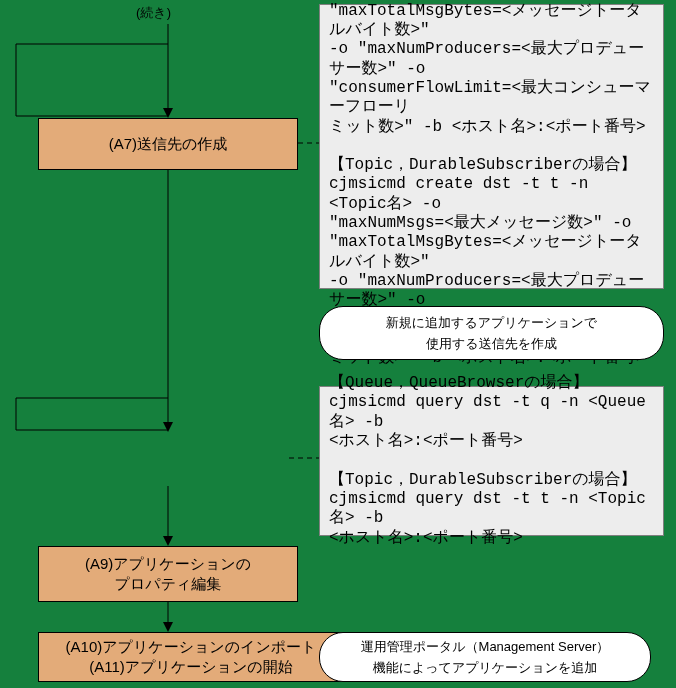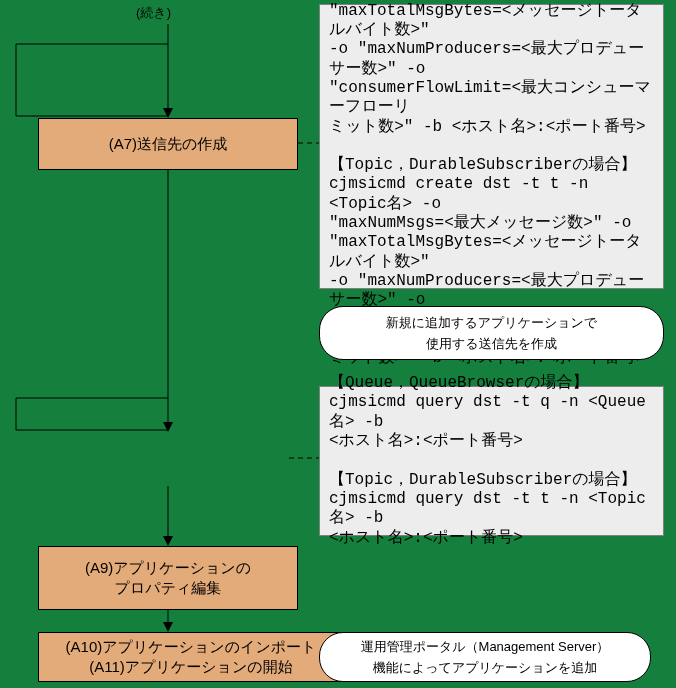--- a/index.html
+++ b/index.html
@@ -96,21 +96,21 @@
 
     <line x1="289" y1="143" x2="319" y2="143" stroke="#000" stroke-width="1" stroke-dasharray="5,4"></line>
     <line x1="289" y1="458" x2="319" y2="458" stroke="#000" stroke-width="1" stroke-dasharray="5,4"></line>
   </svg>
 
   <div class="label-plain" style="left:136px; top:4px;">(続き)</div>
 
   <div class="node proc" style="left:38px; top:118px; width:260px; height:52px;">(A7)送信先の作成</div>
 
 
-  <div class="node proc" style="left:38px; top:546px; width:260px; height:64px;">(A9)アプリケーションの
+  <div class="node proc" style="left:38px; top:546px; width:260px; height:56px;">(A9)アプリケーションの
 プロパティ編集</div>
 
   <div class="node proc" style="left:38px; top:632px; width:306px; height:50px;">(A10)アプリケーションのインポート
 (A11)アプリケーションの開始</div>
 
   <div class="node note" style="left:319px; top:4px; width:345px; height:285px;">【Queue，QueueBrowserの場合】
 cjmsicmd create dst -t q -n &lt;Queue名&gt; -o
 "maxNumMsgs=&lt;最大メッセージ数&gt;" -o
 "maxTotalMsgBytes=&lt;メッセージトータルバイト数&gt;"
 -o "maxNumProducers=&lt;最大プロデューサー数&gt;" -o

